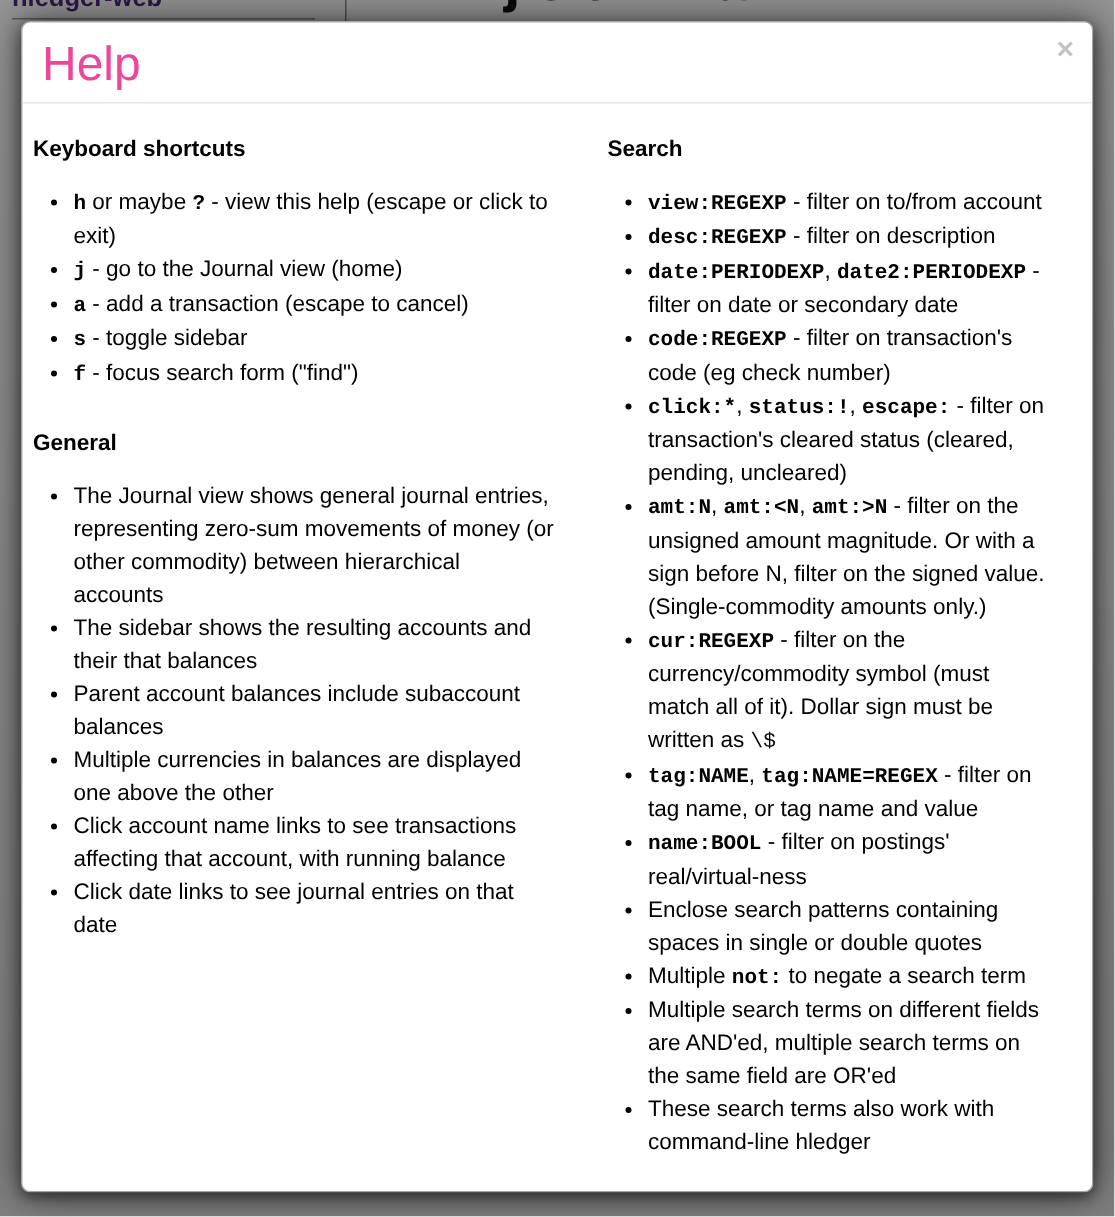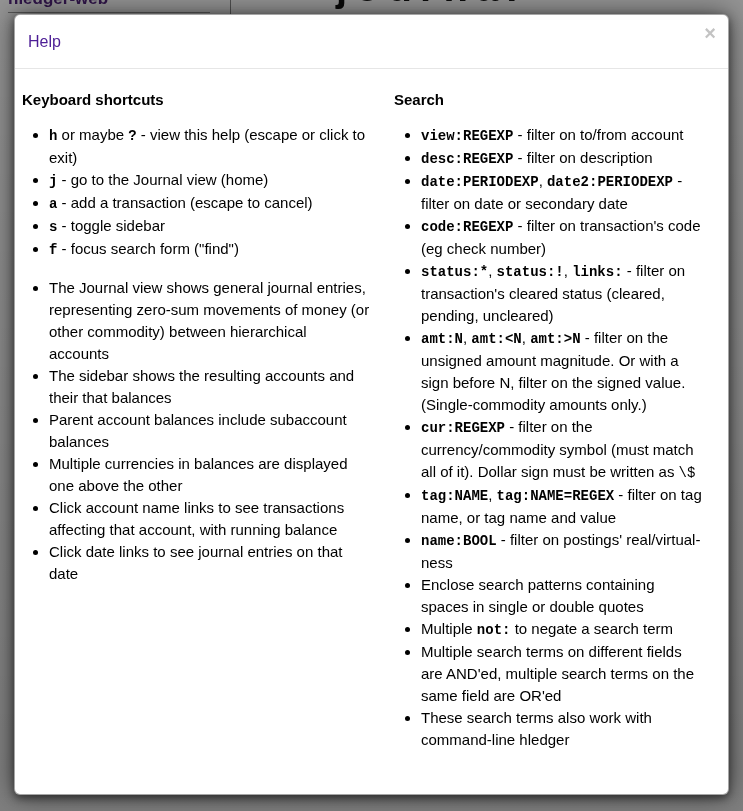--- a/index.html
+++ b/index.html
@@ -39,31 +39,31 @@
     border:1px solid rgba(0,0,0,0.35); border-radius:6px;
     box-shadow:0 3px 9px rgba(0,0,0,0.5), 0 0 28px rgba(0,0,0,0.55);
     overflow:hidden;
   }
   .modal-header {
     position:relative; box-sizing:border-box; height:54px;
     padding:12px 15px 0 13px;
     border-bottom:1px solid #e6e6e6;
   }
   .modal-title {
-    margin:0; font-size:16px; font-weight:400; color:#4c1d95; line-height:30px;
+    margin:0; font-size:32px; font-weight:400; color:#ec4899; line-height:30px;
   }
   .close-btn {
     position:absolute; top:8px; right:12px;
     background:none; border:none; padding:0; cursor:pointer;
     font-family:"Liberation Sans", sans-serif;
     font-size:20px; font-weight:bold; line-height:1; color:#c3c3c3;
   }
   .modal-body { display:flex; padding:0 24px 0 7px; box-sizing:border-box; }
   .col-left  { width:348px; flex:none; }
-  .col-right { flex:1; margin-left:24px; min-width:0; }
+  .col-right { flex:1; margin-left:35px; min-width:0; }
 
   .help-section + .help-section .section-heading { margin-top:26px; }
   .section-heading { margin:22px 0 0; font-size:15px; font-weight:bold; color:#000; }
   .bullet-list {
     margin:16px 0 0; padding-left:27px;
     font-size:15px; line-height:22px; color:#000;
   }
   .bullet-list li { margin:0; padding:0; }
   code {
     font-family:"Liberation Mono", monospace;
@@ -93,39 +93,40 @@
           <h4 class="section-heading">Keyboard shortcuts</h4>
           <ul class="bullet-list">
             <li><code class="b">h</code><span> or maybe </span><code class="b">?</code><span> - view this help (escape or click to exit)</span></li>
             <li><code class="b">j</code><span> - go to the Journal view (home)</span></li>
             <li><code class="b">a</code><span> - add a transaction (escape to cancel)</span></li>
             <li><code class="b">s</code><span> - toggle sidebar</span></li>
             <li><code class="b">f</code><span> - focus search form ("find")</span></li>
           </ul>
         </div>
         <div class="help-section">
+          <h4 class="section-heading">General</h4>
           <ul class="bullet-list">
             <li><span>The Journal view shows general journal entries, representing zero-sum movements of money (or other commodity) between hierarchical accounts</span></li>
             <li><span>The sidebar shows the resulting accounts and their that balances</span></li>
             <li><span>Parent account balances include subaccount balances</span></li>
             <li><span>Multiple currencies in balances are displayed one above the other</span></li>
             <li><span>Click account name links to see transactions affecting that account, with running balance</span></li>
             <li><span>Click date links to see journal entries on that date</span></li>
           </ul>
         </div>
       </div>
     <div class="col-right">
         <div class="help-section">
           <h4 class="section-heading">Search</h4>
           <ul class="bullet-list">
             <li><code class="b">view:REGEXP</code><span> - filter on to/from account</span></li>
             <li><code class="b">desc:REGEXP</code><span> - filter on description</span></li>
             <li><code class="b">date:PERIODEXP</code><span>, </span><code class="b">date2:PERIODEXP</code><span> - filter on date or secondary date</span></li>
             <li><code class="b">code:REGEXP</code><span> - filter on transaction's code (eg check number)</span></li>
-            <li><code class="b">status:*</code><span>, </span><code class="b">status:!</code><span>, </span><code class="b">links:</code><span> - filter on transaction's cleared status (cleared, pending, uncleared)</span></li>
+            <li><code class="b">click:*</code><span>, </span><code class="b">status:!</code><span>, </span><code class="b">escape:</code><span> - filter on transaction's cleared status (cleared, pending, uncleared)</span></li>
             <li><code class="b">amt:N</code><span>, </span><code class="b">amt:&lt;N</code><span>, </span><code class="b">amt:&gt;N</code><span> - filter on the unsigned amount magnitude. Or with a sign before N, filter on the signed value. (Single-commodity amounts only.)</span></li>
             <li><code class="b">cur:REGEXP</code><span> - filter on the currency/commodity symbol (must match all of it). Dollar sign must be written as </span><code>\$</code></li>
             <li><code class="b">tag:NAME</code><span>, </span><code class="b">tag:NAME=REGEX</code><span> - filter on tag name, or tag name and value</span></li>
             <li><code class="b">name:BOOL</code><span> - filter on postings' real/virtual-ness</span></li>
             <li><span>Enclose search patterns containing spaces in single or double quotes</span></li>
             <li><span>Multiple </span><code class="b">not:</code><span> to negate a search term</span></li>
             <li><span>Multiple search terms on different fields are AND'ed, multiple search terms on the same field are OR'ed</span></li>
             <li><span>These search terms also work with command-line hledger</span></li>
           </ul>
         </div>

